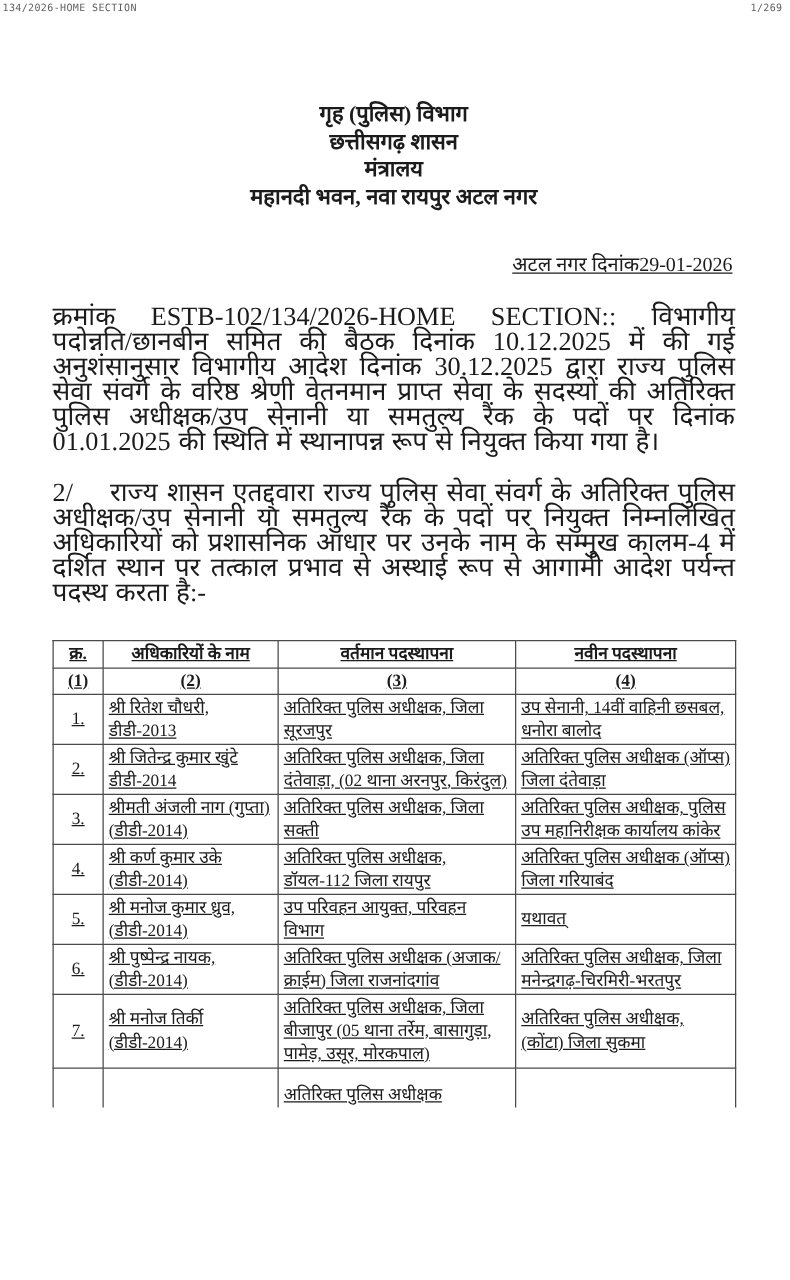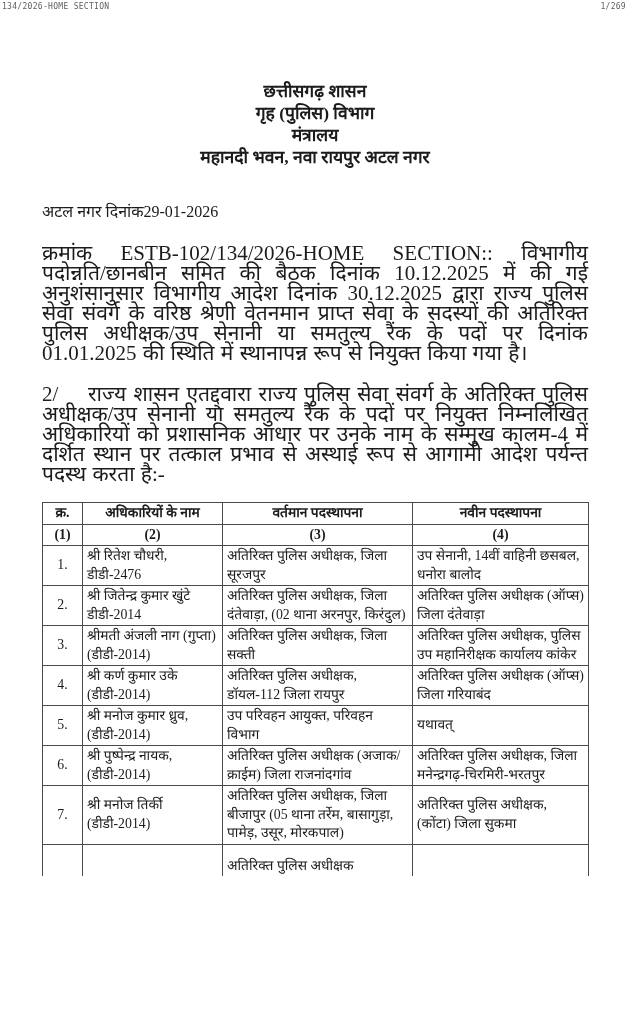--- a/index.html
+++ b/index.html
@@ -43,41 +43,44 @@
     line-height: 22px;
   }
   .order-label {
     margin-top: 13px;
     text-align: center;
     font-weight: bold;
     font-size: 17px;
   }
   .date-line {
     margin-top: 32px;
+    text-align: right;
     font-size: 16px;
     padding-right: 2px;
+    text-decoration: underline;
   }
   .para {
     margin-top: 21px;
     text-align: justify;
     font-size: 21px;
     line-height: 20px;
     word-spacing: 1px;
   }
   .para-number {
     display: inline-block;
     width: 46px;
   }
   table.order-table {
-    margin-top: 18px;
+    margin-top: 28px;
     width: 546px;
     border-collapse: collapse;
     table-layout: fixed;
     font-size: 13.8px;
     line-height: 18.5px;
+    text-decoration: underline;
   }
   table.order-table th,
   table.order-table td {
     border: 1px solid #4a4a4a;
     padding: 1px 4px;
     vertical-align: middle;
     overflow: hidden;
   }
   table.order-table th { font-weight: bold; text-align: center; }
   td.sno { text-align: center; }
@@ -97,22 +100,22 @@
 <body>
 
 <div class="topbar">
   <span>134/2026-HOME SECTION</span>
   <span>1/269</span>
 </div>
 
 <div class="page">
 
   <div class="letterhead">
+    <div>गृह (पुलिस) विभाग</div>
     <div>छत्तीसगढ़ शासन</div>
-    <div>गृह (पुलिस) विभाग</div>
     <div>मंत्रालय</div>
     <div>महानदी भवन, नवा रायपुर अटल नगर</div>
   </div>
 
 
   <div class="date-line">अटल नगर दिनांक29-01-2026</div>
 
   <p class="para">क्रमांक ESTB-102/134/2026-HOME SECTION:: विभागीय पदोन्नति/छानबीन समित की बैठक दिनांक 10.12.2025 में की गई अनुशंसानुसार विभागीय आदेश दिनांक 30.12.2025 द्वारा राज्य पुलिस सेवा संवर्ग के वरिष्ठ श्रेणी वेतनमान प्राप्त सेवा के सदस्यों की अतिरिक्त पुलिस अधीक्षक/उप सेनानी या समतुल्य रैंक के पदों पर दिनांक 01.01.2025 की स्थिति में स्थानापन्न रूप से नियुक्त किया गया है।</p>
 
   <p class="para"><span class="para-number">2/</span><span>राज्य शासन एतद्द्वारा राज्य पुलिस सेवा संवर्ग के अतिरिक्त पुलिस अधीक्षक/उप सेनानी या समतुल्य रैंक के पदों पर नियुक्त निम्नलिखित अधिकारियों को प्रशासनिक आधार पर उनके नाम के सम्मुख कालम-4 में दर्शित स्थान पर तत्काल प्रभाव से अस्थाई रूप से आगामी आदेश पर्यन्त पदस्थ करता है:-</span></p>
@@ -134,21 +137,21 @@
       <tr>
         <td class="colnum">(1)</td>
         <td class="colnum">(2)</td>
         <td class="colnum">(3)</td>
         <td class="colnum">(4)</td>
       </tr>
     </thead>
     <tbody>
       <tr>
         <td class="sno">1.</td>
-        <td>श्री रितेश चौधरी, डीडी-2476</td>
+        <td>श्री रितेश चौधरी, डीडी-2013</td>
         <td>अतिरिक्त पुलिस अधीक्षक, जिला सूरजपुर</td>
         <td>उप सेनानी, 14वीं वाहिनी छसबल, धनोरा बालोद</td>
       </tr>
       <tr>
         <td class="sno">2.</td>
         <td>श्री जितेन्द्र कुमार खुंटे डीडी-2014</td>
         <td>अतिरिक्त पुलिस अधीक्षक, जिला दंतेवाड़ा, (02 थाना अरनपुर, किरंदुल)</td>
         <td>अतिरिक्त पुलिस अधीक्षक (ऑप्स) जिला दंतेवाड़ा</td>
       </tr>
       <tr>

